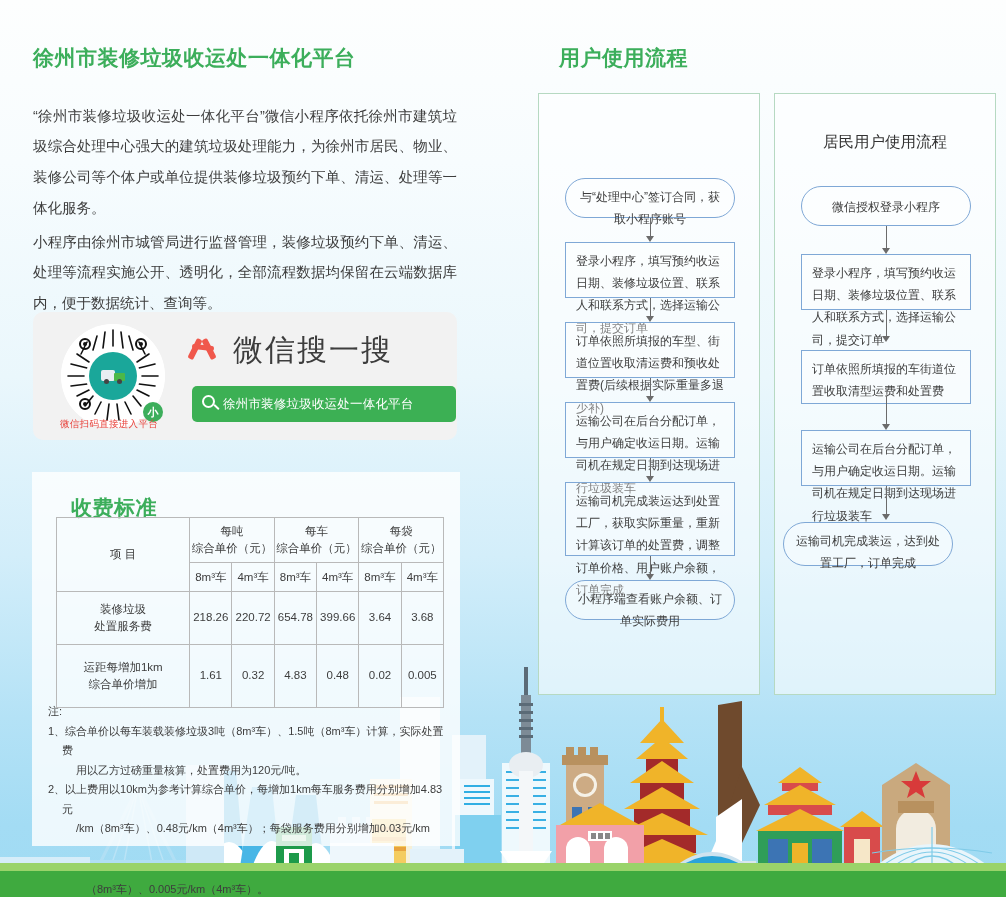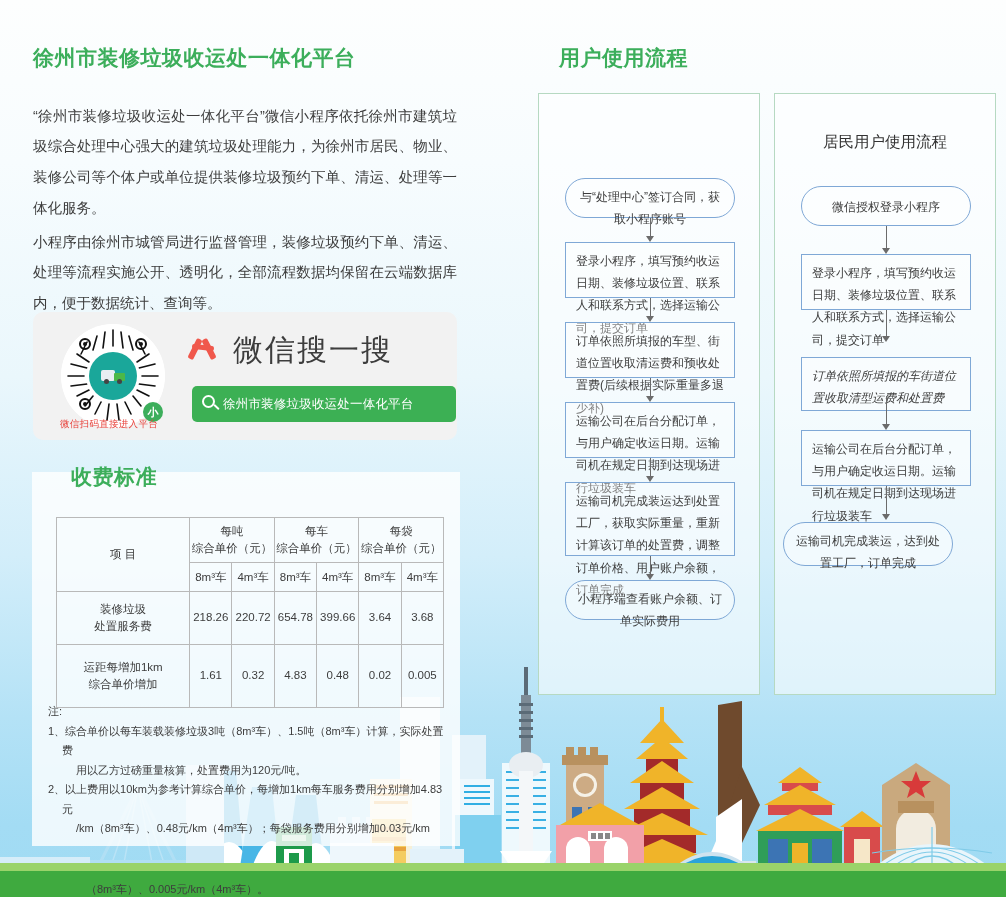--- a/index.html
+++ b/index.html
@@ -63,21 +63,21 @@
   .mag{position:relative;width:18px;height:18px;flex:0 0 18px;margin-right:3px;}
   .mag .ring{position:absolute;left:0;top:0;width:13px;height:13px;border:2px solid #fff;border-radius:50%;box-sizing:border-box;}
   .mag .hdl{position:absolute;left:11px;top:11px;width:7px;height:2px;background:#fff;transform:rotate(42deg);border-radius:1px;}
   .search-btn-text{color:#fff;font-size:12.5px;letter-spacing:.2px;}
 
   
   .fee-panel{
     position:absolute;left:32px;top:472px;width:428px;height:374px;
     background:rgba(255,255,255,.80);
   }
-  #fee-title{position:absolute;left:48px;top:463px;padding-left:23px;}
+  #fee-title{position:absolute;left:48px;top:494px;padding-left:23px;}
   table.fee{
     position:absolute;left:56px;top:517px;width:388px;border-collapse:collapse;
     font-size:11.5px;color:#3d3d3d;table-layout:fixed;
   }
   table.fee td,table.fee th{
     border:1px solid #b9b9b9;text-align:center;font-weight:normal;padding:3px 1px;
   }
   .c-item{width:82px;}
   .c-val{width:51px;}
   .r-head1 td{height:38px;line-height:1.45;}
@@ -476,21 +476,21 @@
       </div>
 
       <div class="node round" style="left:26px;top:92px;width:170px;height:40px;line-height:26px;">微信授权登录小程序</div>
       <div class="conn" style="left:111px;top:132px;height:26px;"></div>
       <div class="arrow" style="left:107px;top:154px;"></div>
 
       <div class="node rect" style="left:26px;top:160px;width:170px;height:56px;">登录小程序，填写预约收运日期、装修垃圾位置、联系人和联系方式，选择运输公司，提交订单</div>
       <div class="conn" style="left:111px;top:216px;height:30px;"></div>
       <div class="arrow" style="left:107px;top:242px;"></div>
 
-      <div class="node rect" style="left:26px;top:263px;width:170px;height:54px;font-style:italic;">订单依照所填报的车街道位置收取清型运费和处置费</div>
+      <div class="node rect" style="left:26px;top:256px;width:170px;height:54px;">订单依照所填报的车街道位置收取清型运费和处置费</div>
       <div class="conn" style="left:111px;top:302px;height:32px;"></div>
       <div class="arrow" style="left:107px;top:330px;"></div>
 
       <div class="node rect" style="left:26px;top:336px;width:170px;height:56px;">运输公司在后台分配订单，与用户确定收运日期。运输司机在规定日期到达现场进行垃圾装车</div>
       <div class="conn" style="left:111px;top:392px;height:32px;"></div>
       <div class="arrow" style="left:107px;top:420px;"></div>
 
       <div class="node round" style="left:8px;top:428px;width:170px;height:44px;">运输司机完成装运，达到处置工厂，订单完成</div>
     </div>
   </div>

